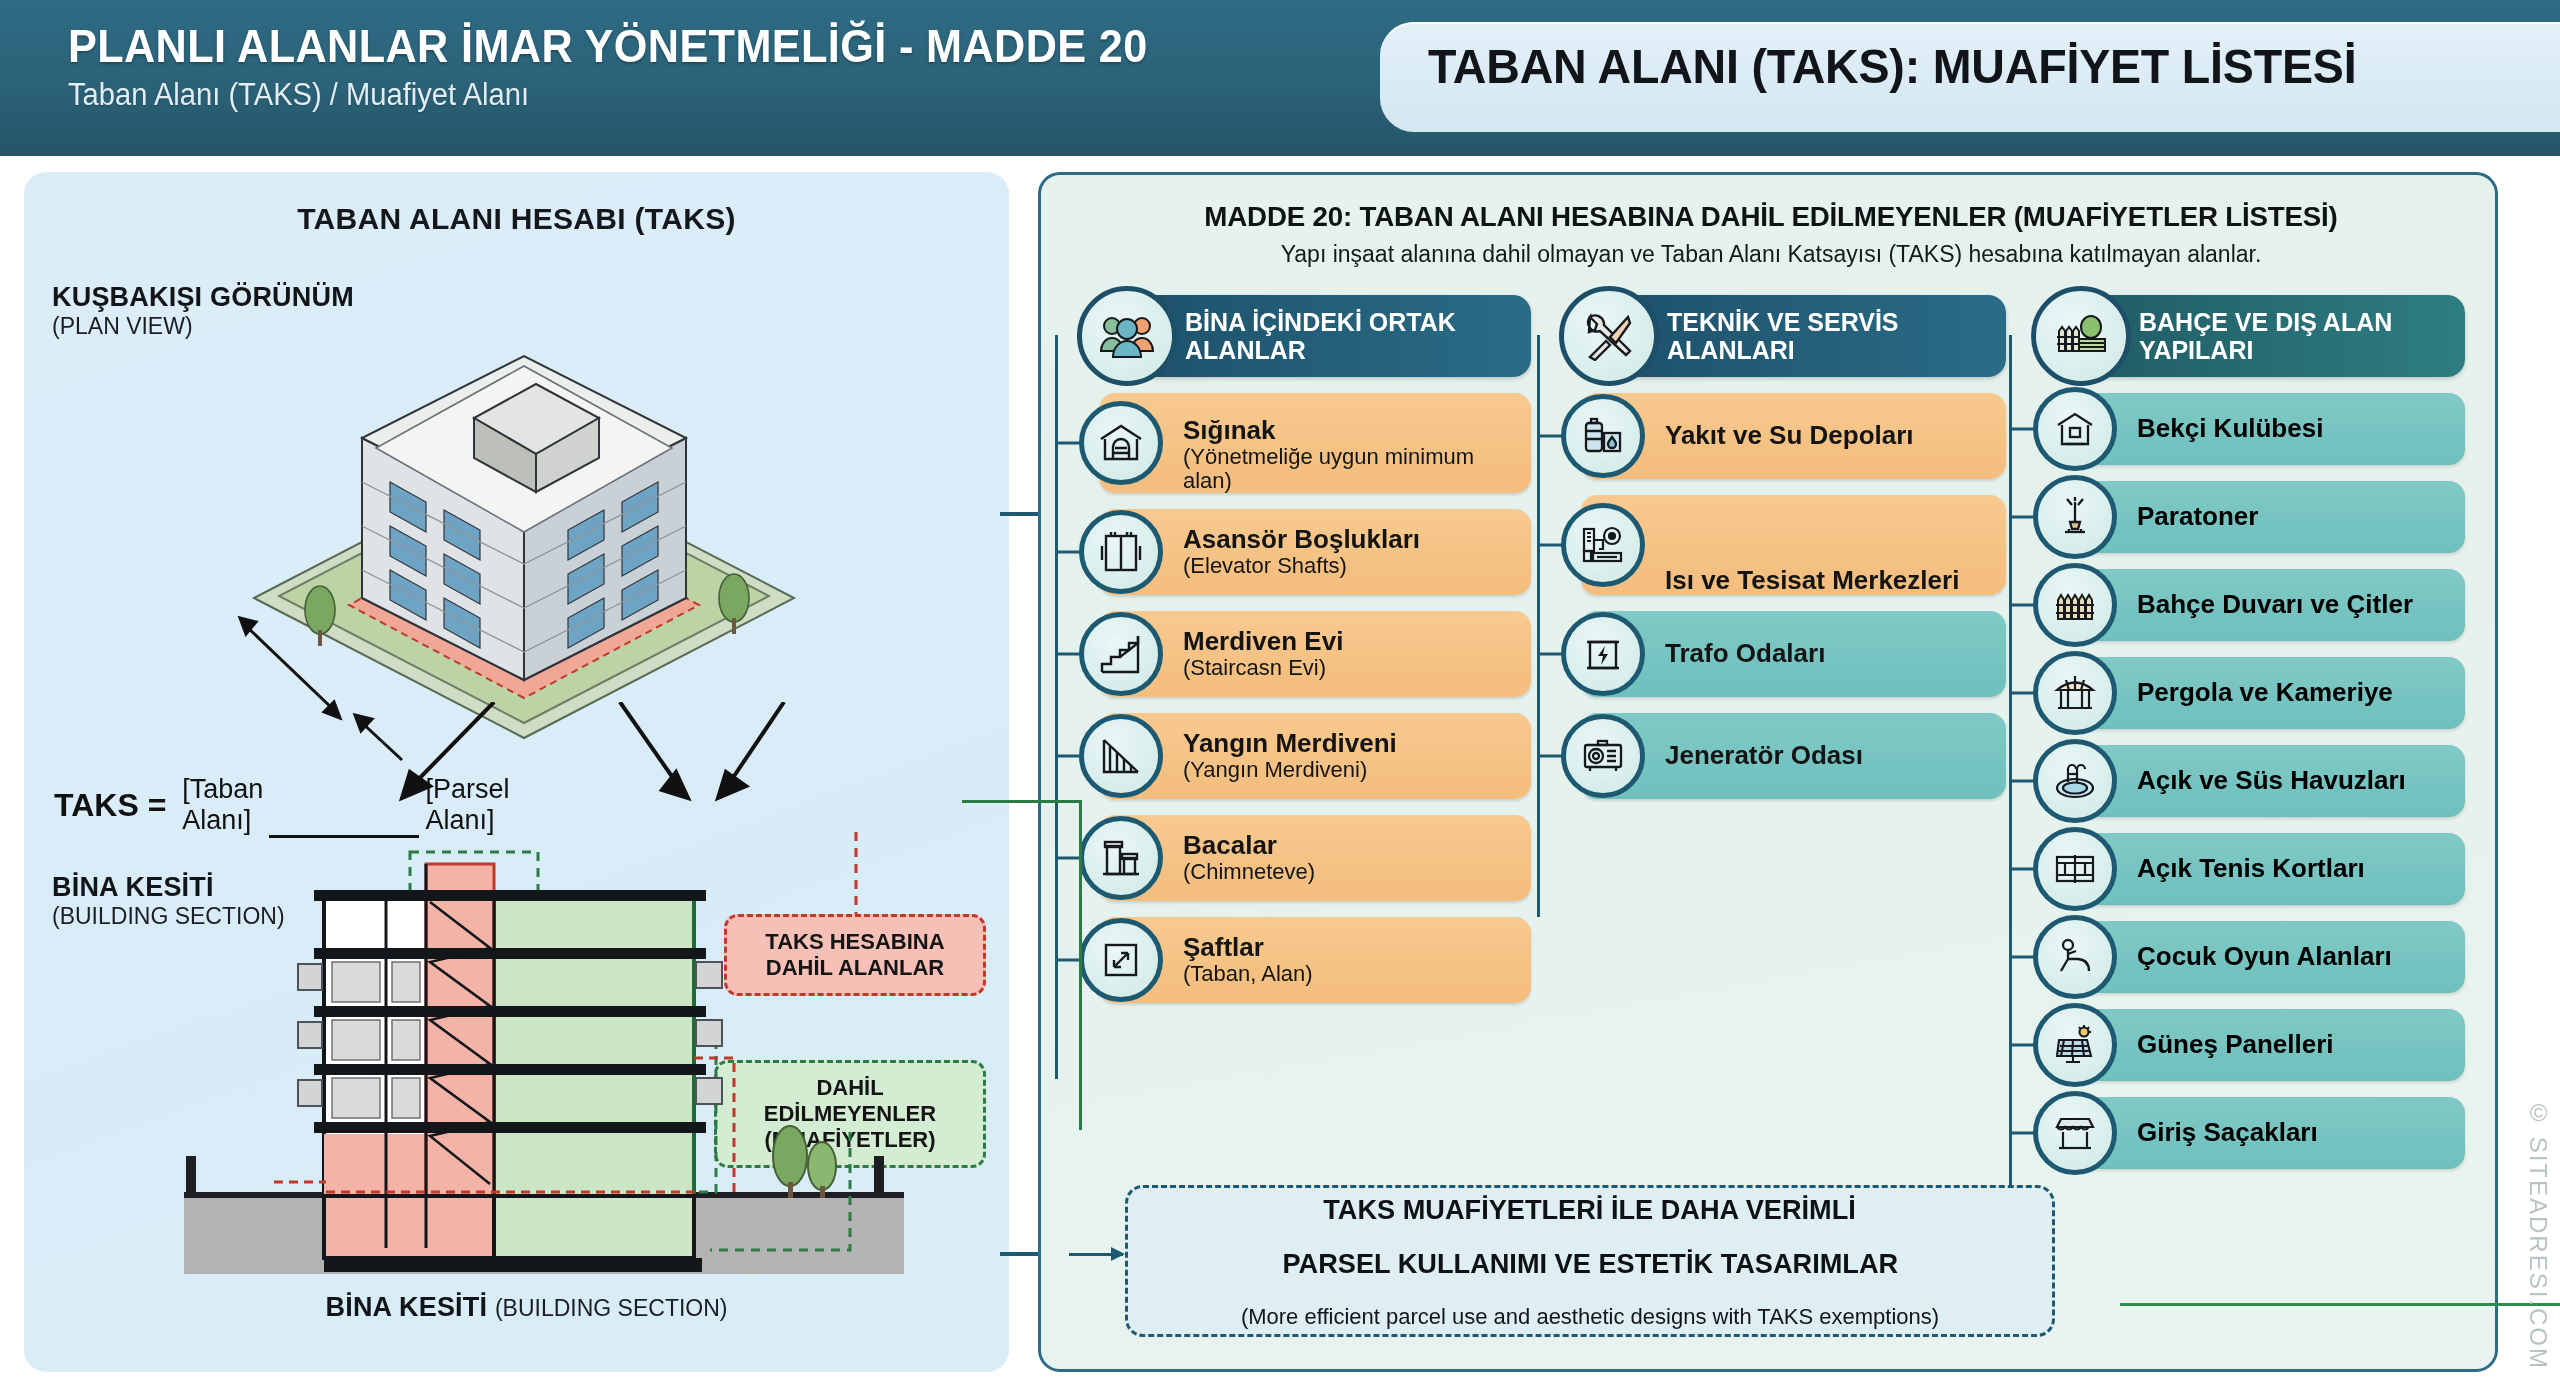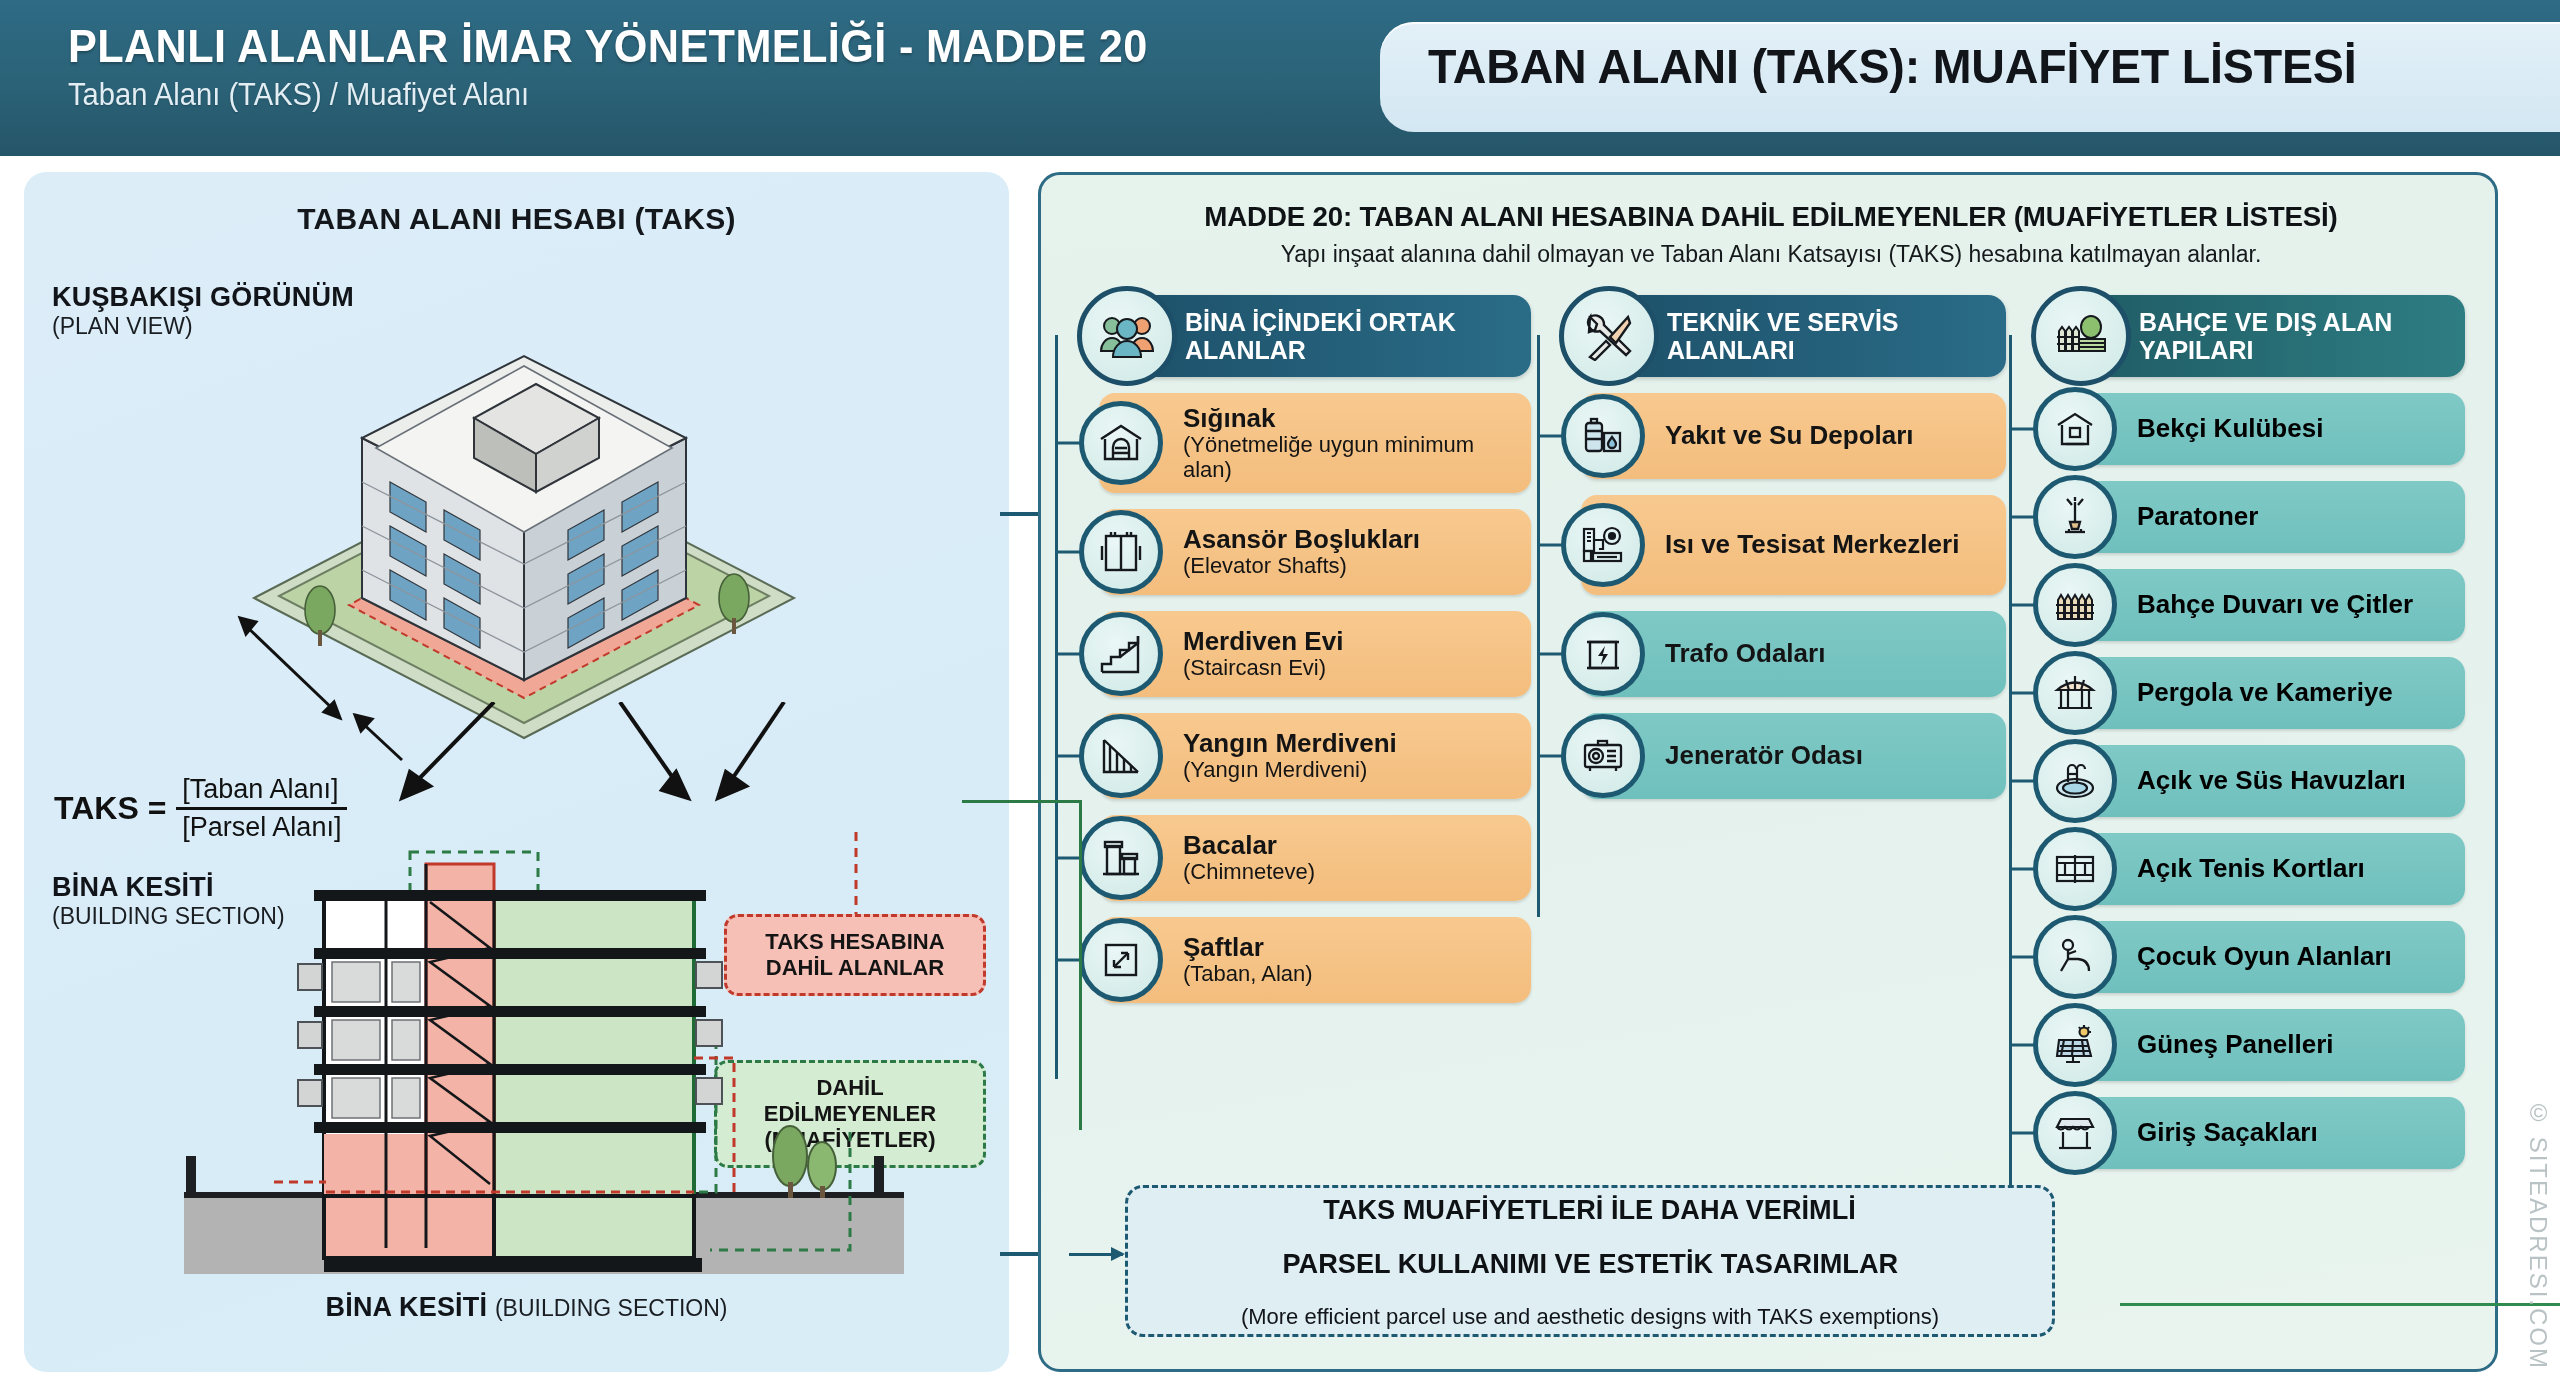--- a/index.html
+++ b/index.html
@@ -70,21 +70,21 @@
   }
   #bottom-caption .lbl-big { display: inline; }
   #bottom-caption .lbl-sub { display: inline; }
 
   
   #taks-formula {
     position: absolute; left: 30px; top: 600px;
     display: flex; align-items: center; gap: 10px;
   }
   #taks-formula .f-lhs { font-size: 32px; font-weight: bold; color:#111; }
-  #taks-formula .f-frac { display:flex; flex-direction:column; align-items:flex-start; }
+  #taks-formula .f-frac { display:flex; flex-direction:row; align-items:flex-end; }
   #taks-formula .f-num, #taks-formula .f-den { font-size: 27px; color:#111; padding: 2px 6px; }
   #taks-formula .f-bar { width: 100%; height: 3px; background: #111; }
 
   
   .callout {
     position: absolute; text-align: center; border-radius: 14px;
     font-weight: bold; line-height: 1.18; padding: 12px 16px;
   }
   #callout-included {
     left: 700px; top: 742px; width: 262px;
@@ -153,21 +153,21 @@
     border: 5px solid #1d5a72;
     display: flex; align-items: center; justify-content: center;
   }
   .it-text { color: #141414; }
   .it-title { font-size: 26px; font-weight: bold; line-height: 1.12; }
   .it-sub   { font-size: 22px; font-weight: 400; line-height: 1.1; }
 
   
   .item.h72  { height: 72px; }
   .item.h86  { height: 86px; }
-  .item.h100 { height: 100px; }
+  .item.h100 { height: 100px; align-items: flex-end; }
 
   
   .conn {
     position: absolute; left: -44px; top: 50%; transform: translateY(-50%);
     width: 38px; height: 3px; background: #1d5a72;
   }
   .conn::after {
     content: ""; position: absolute; right: -2px; top: -6px;
     border-left: 13px solid #1d5a72;
     border-top: 7px solid transparent; border-bottom: 7px solid transparent;

